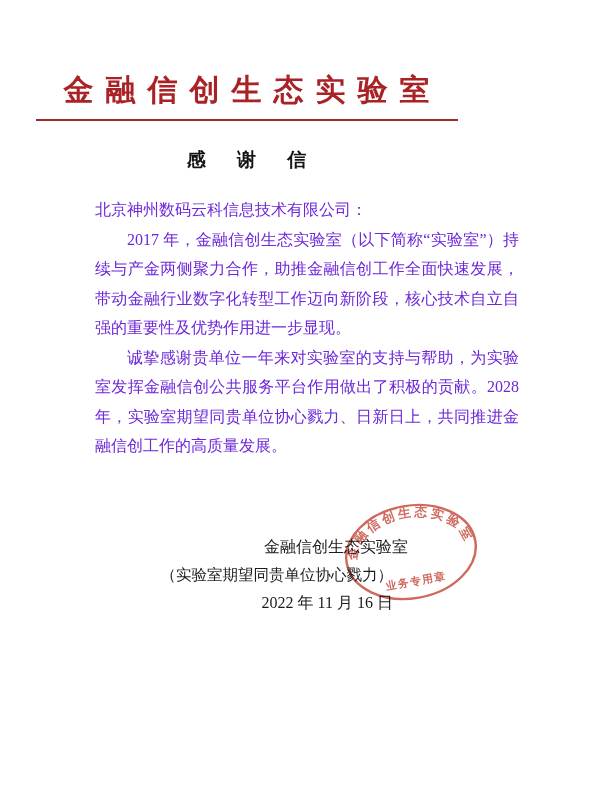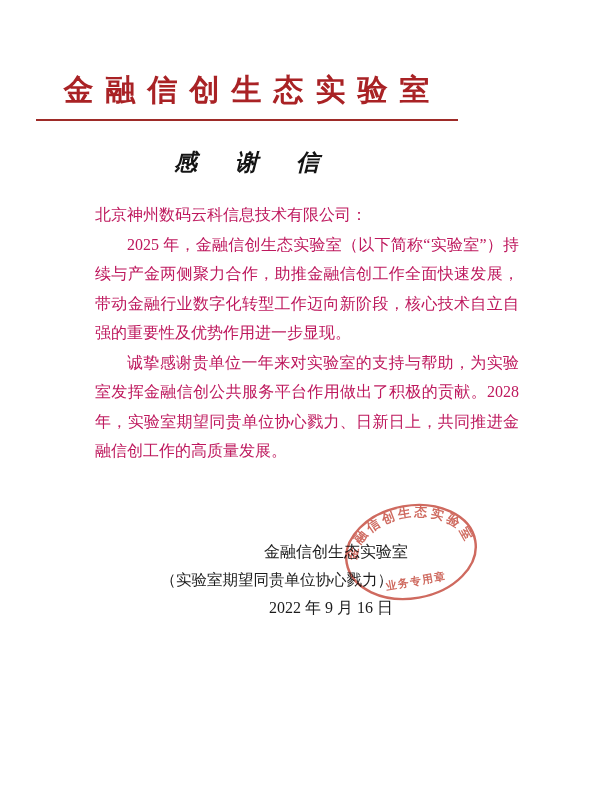--- a/index.html
+++ b/index.html
@@ -29,35 +29,34 @@
   .banner-rule {
     width: 422px;
     margin: 9px auto 0 auto;
     border-top: 2.5px solid #9e2b28;
     height: 0;
   }
   
   .letter-title {
     margin-top: 26px;
     text-align: center;
-    font-size: 23px;
+    font-size: 19px;
     font-weight: bold;
     letter-spacing: 0.70em;
     text-indent: 0.70em;
     color: #141414;
-    font-style: italic;
   }
   
   .letter-body {
     margin: 22px 95px 0 95px;
     width: 424px;
     font-size: 16px;
     line-height: 29.5px;
     text-align: justify;
-    color: #be185d;
+    color: #6d28d9;
   }
   .letter-body p.para { text-indent: 2em; }
   
   .signature {
     margin-top: 72px;
     text-align: right;
     font-size: 16px;
     line-height: 28px;
   }
   .signature .sig-org     { padding-right: 85px; }
@@ -81,28 +80,28 @@
 <div class="page">
 
   <div class="banner">金融信创生态实验室</div>
 
   <div class="banner-rule"></div>
 
   <div class="letter-title">感 谢 信</div>
 
   <div class="letter-body">
     <p class="recipient">北京神州数码云科信息技术有限公司：</p>
-    <p class="para">2025 年，金融信创生态实验室（以下简称“实验室”）持续与产金两侧聚力合作，助推金融信创工作全面快速发展，带动金融行业数字化转型工作迈向新阶段，核心技术自立自强的重要性及优势作用进一步显现。</p>
+    <p class="para">2017 年，金融信创生态实验室（以下简称“实验室”）持续与产金两侧聚力合作，助推金融信创工作全面快速发展，带动金融行业数字化转型工作迈向新阶段，核心技术自立自强的重要性及优势作用进一步显现。</p>
     <p class="para">诚挚感谢贵单位一年来对实验室的支持与帮助，为实验室发挥金融信创公共服务平台作用做出了积极的贡献。2028 年，实验室期望同贵单位协心戮力、日新日上，共同推进金融信创工作的高质量发展。</p>
   </div>
 
   <div class="signature">
     <div class="sig-org">金融信创生态实验室</div>
     <div class="sig-company">（实验室期望同贵单位协心戮力）</div>
-    <div class="sig-date">2022 年 9 月 16 日</div>
+    <div class="sig-date">2022 年 11 月 16 日</div>
   </div>
 
   <div class="seal">
     <svg viewBox="0 0 150 110" xmlns="http://www.w3.org/2000/svg">
       <ellipse cx="75" cy="55" rx="69" ry="49" fill="none" stroke="#c4493c" stroke-width="2.6"></ellipse>
       <path id="sealArc" d="M 20 68 A 58 38 0 1 1 130 68" fill="none"></path>
       <text font-size="13.5" fill="#c4493c" font-weight="bold" font-family="Liberation Serif, DejaVu Serif, serif">
         <textPath href="#sealArc" startOffset="50%" text-anchor="middle" textLength="148" lengthAdjust="spacing">金融信创生态实验室</textPath>
       </text>
       <text x="75" y="90" text-anchor="middle" font-size="11.5" letter-spacing="1.5" fill="#c4493c" font-weight="bold" font-family="Liberation Serif, DejaVu Serif, serif">业务专用章</text>

